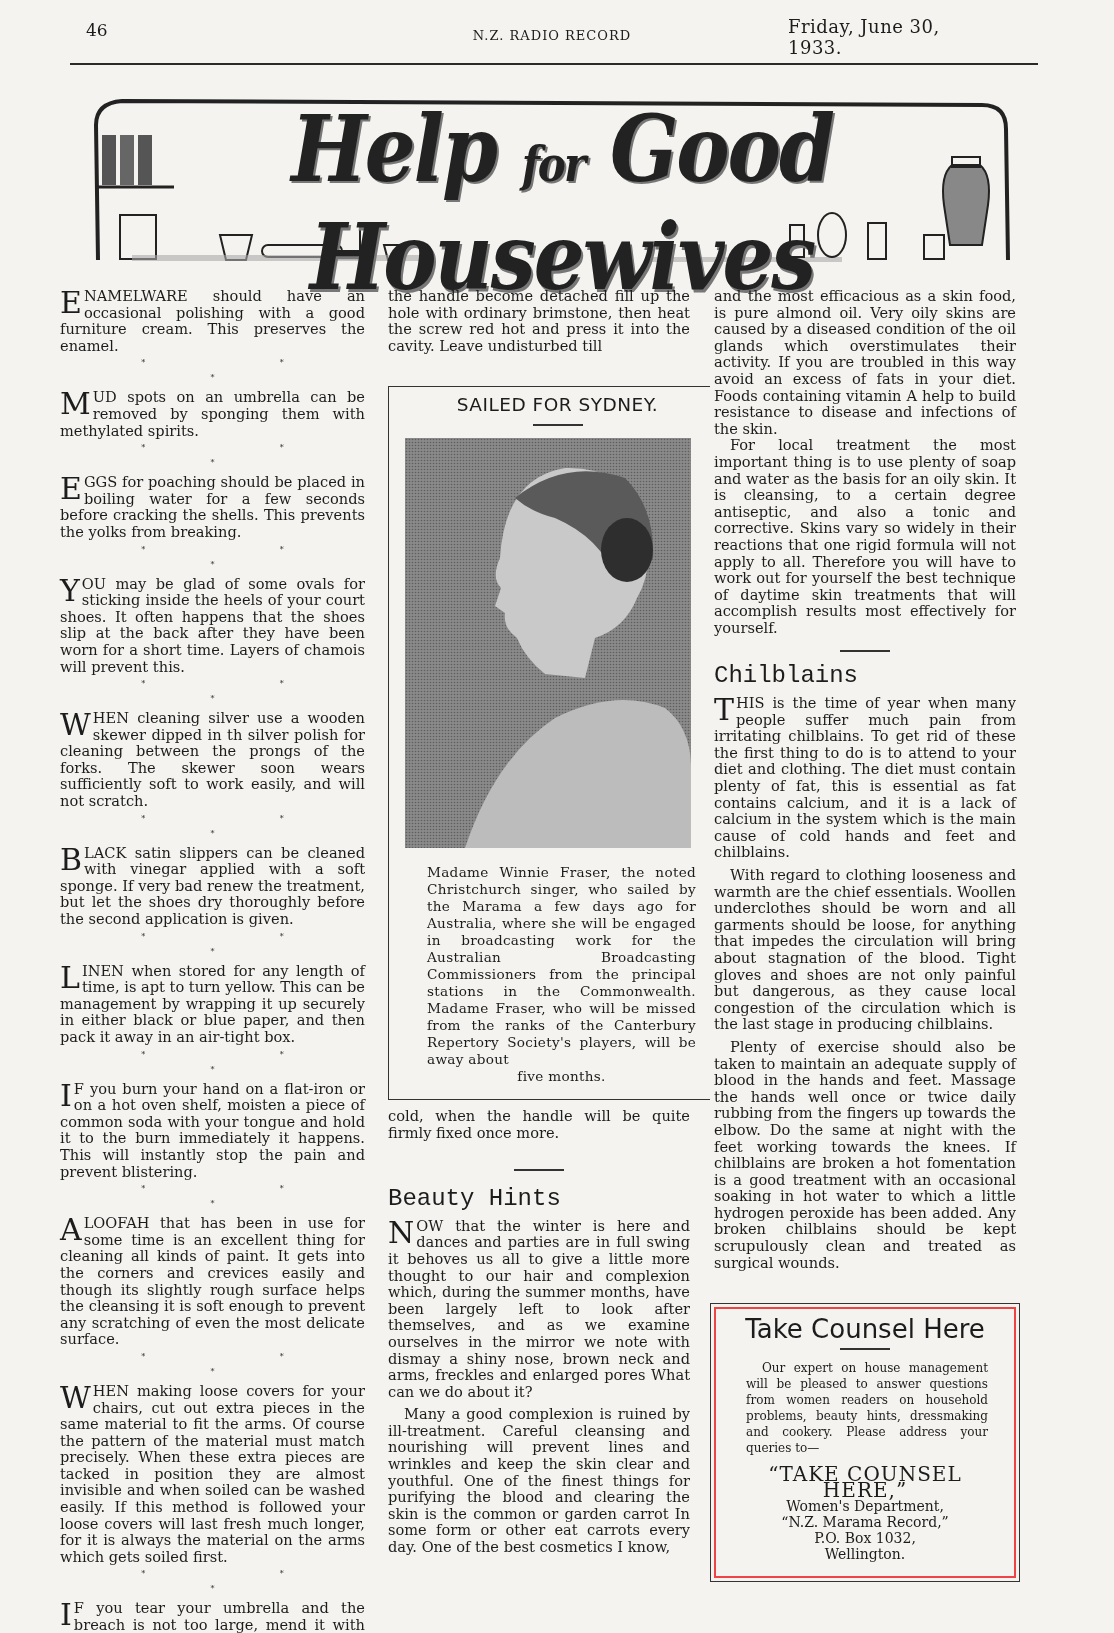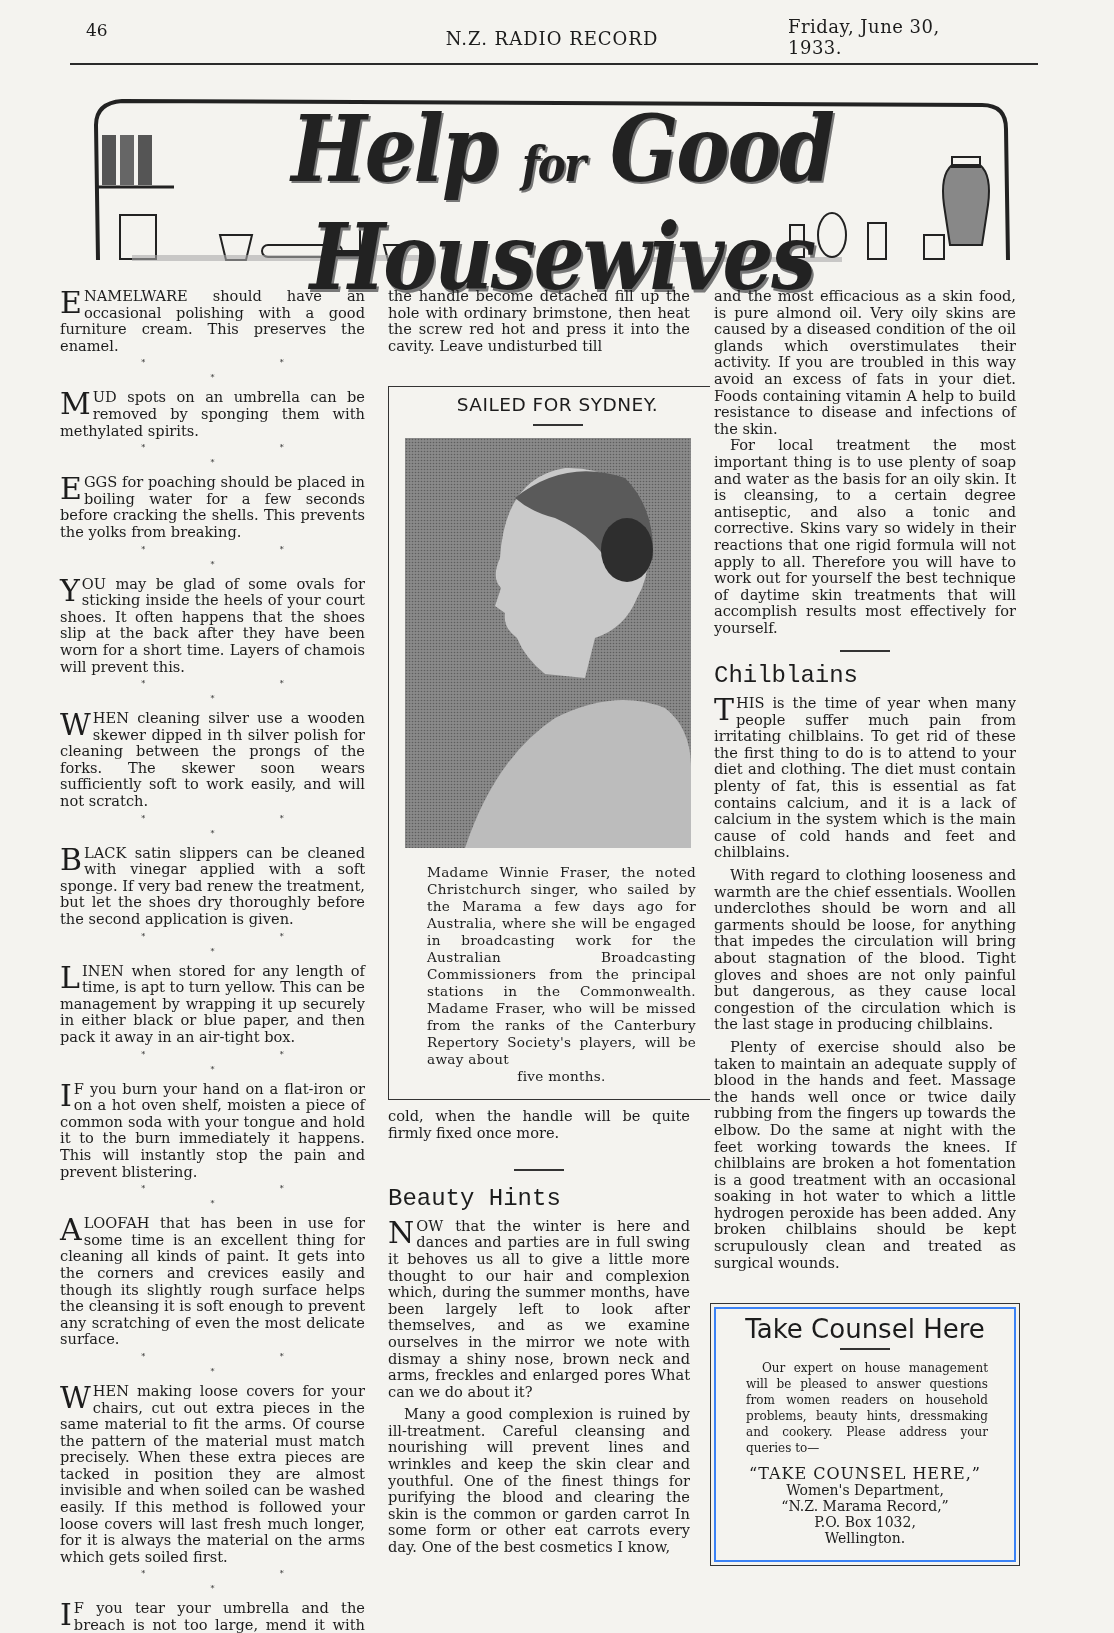--- a/index.html
+++ b/index.html
@@ -5,21 +5,21 @@
     html, body { margin: 0; padding: 0; }
     body {
       width: 1114px; height: 1633px; overflow: hidden;
       background: #f4f3ef;
       font-family: "DejaVu Serif", "Liberation Serif", serif;
       color: #1c1c1c;
       position: relative;
     }
     .header { position: absolute; left: 0; top: 0; width: 968px; height: 75px; }
     .pagenum { position: absolute; left: 86px; top: 20px; font-size: 17px; }
-    .pubname { position: absolute; left: 0; width: 1114px; top: 28px; text-align: center; font-size: 18px; letter-spacing: 1px; }
+    .pubname { position: absolute; left: 0; width: 1114px; top: 28px; text-align: center; font-size: 13px; letter-spacing: 1px; }
     .pubname span { margin-left: -10px; }
     .date { position: absolute; left: 788px; top: 16px; font-size: 18px; letter-spacing: 0.5px; }
     .rule { position: absolute; left: 70px; top: 63px; width: 968px; height: 2px; background: #2a2a2a; }
 
     .banner { position: absolute; left: 92px; top: 95px; width: 918px; height: 170px; }
     .banner svg { position: absolute; left: 0; top: 0; }
     .banner-title {
       position: absolute; left: 90px; top: 14px; width: 760px; text-align: center;
       font-family: "DejaVu Serif", serif; font-weight: bold; font-style: italic;
       font-size: 80px; letter-spacing: -2px; color: #222;
@@ -44,25 +44,25 @@
     .short-rule { width: 50px; height: 2px; background: #333; margin: 10px auto 12px auto; }
     .photo { width: 286px; height: 410px; background: #7c7c7c; position: relative; overflow: hidden; }
     .photo svg { position: absolute; left: 0; top: 0; }
     .caption { font-family: "DejaVu Serif", serif; font-size: 13.6px; line-height: 17px; margin: 16px 14px 0 22px; text-align: justify; letter-spacing: 0.3px; }
     .caption .last { text-align: center; }
 
     .section-head { font-family: Liberation Mono, monospace; font-size: 24px; margin: 6px 0 10px 0; }
     .indent { text-indent: 16px; }
     .gap { height: 6px; }
 
-    .counsel { border: 2px solid #3b82f6; outline: 1px solid #333; outline-offset: 3px; margin: 36px 0 0 0; padding: 10px 8px 14px 8px; }
+    .counsel { border: 2px solid #ef4444; outline: 1px solid #333; outline-offset: 3px; margin: 36px 0 0 0; padding: 10px 8px 14px 8px; }
     .counsel-title { font-family: "DejaVu Sans", sans-serif; font-size: 26px; text-align: center; margin: 2px 0 0 0; }
     .counsel-body { font-size: 12px; line-height: 16px; margin: 10px 18px 0 22px; text-align: justify; }
     .counsel-addr { text-align: center; font-size: 14px; line-height: 16px; margin-top: 10px; }
-    .counsel-addr .big { font-size: 16px; letter-spacing: 1px; }
+    .counsel-addr .big { font-size: 20px; letter-spacing: 1px; }
   </style>
 </head>
 <body>
 
 <div class="header">
   <div class="pagenum">46</div>
   <div class="pubname"><span>N.Z. RADIO RECORD</span></div>
   <div class="date">Friday, June 30, 1933.</div>
   <div class="rule"></div>
 </div>

